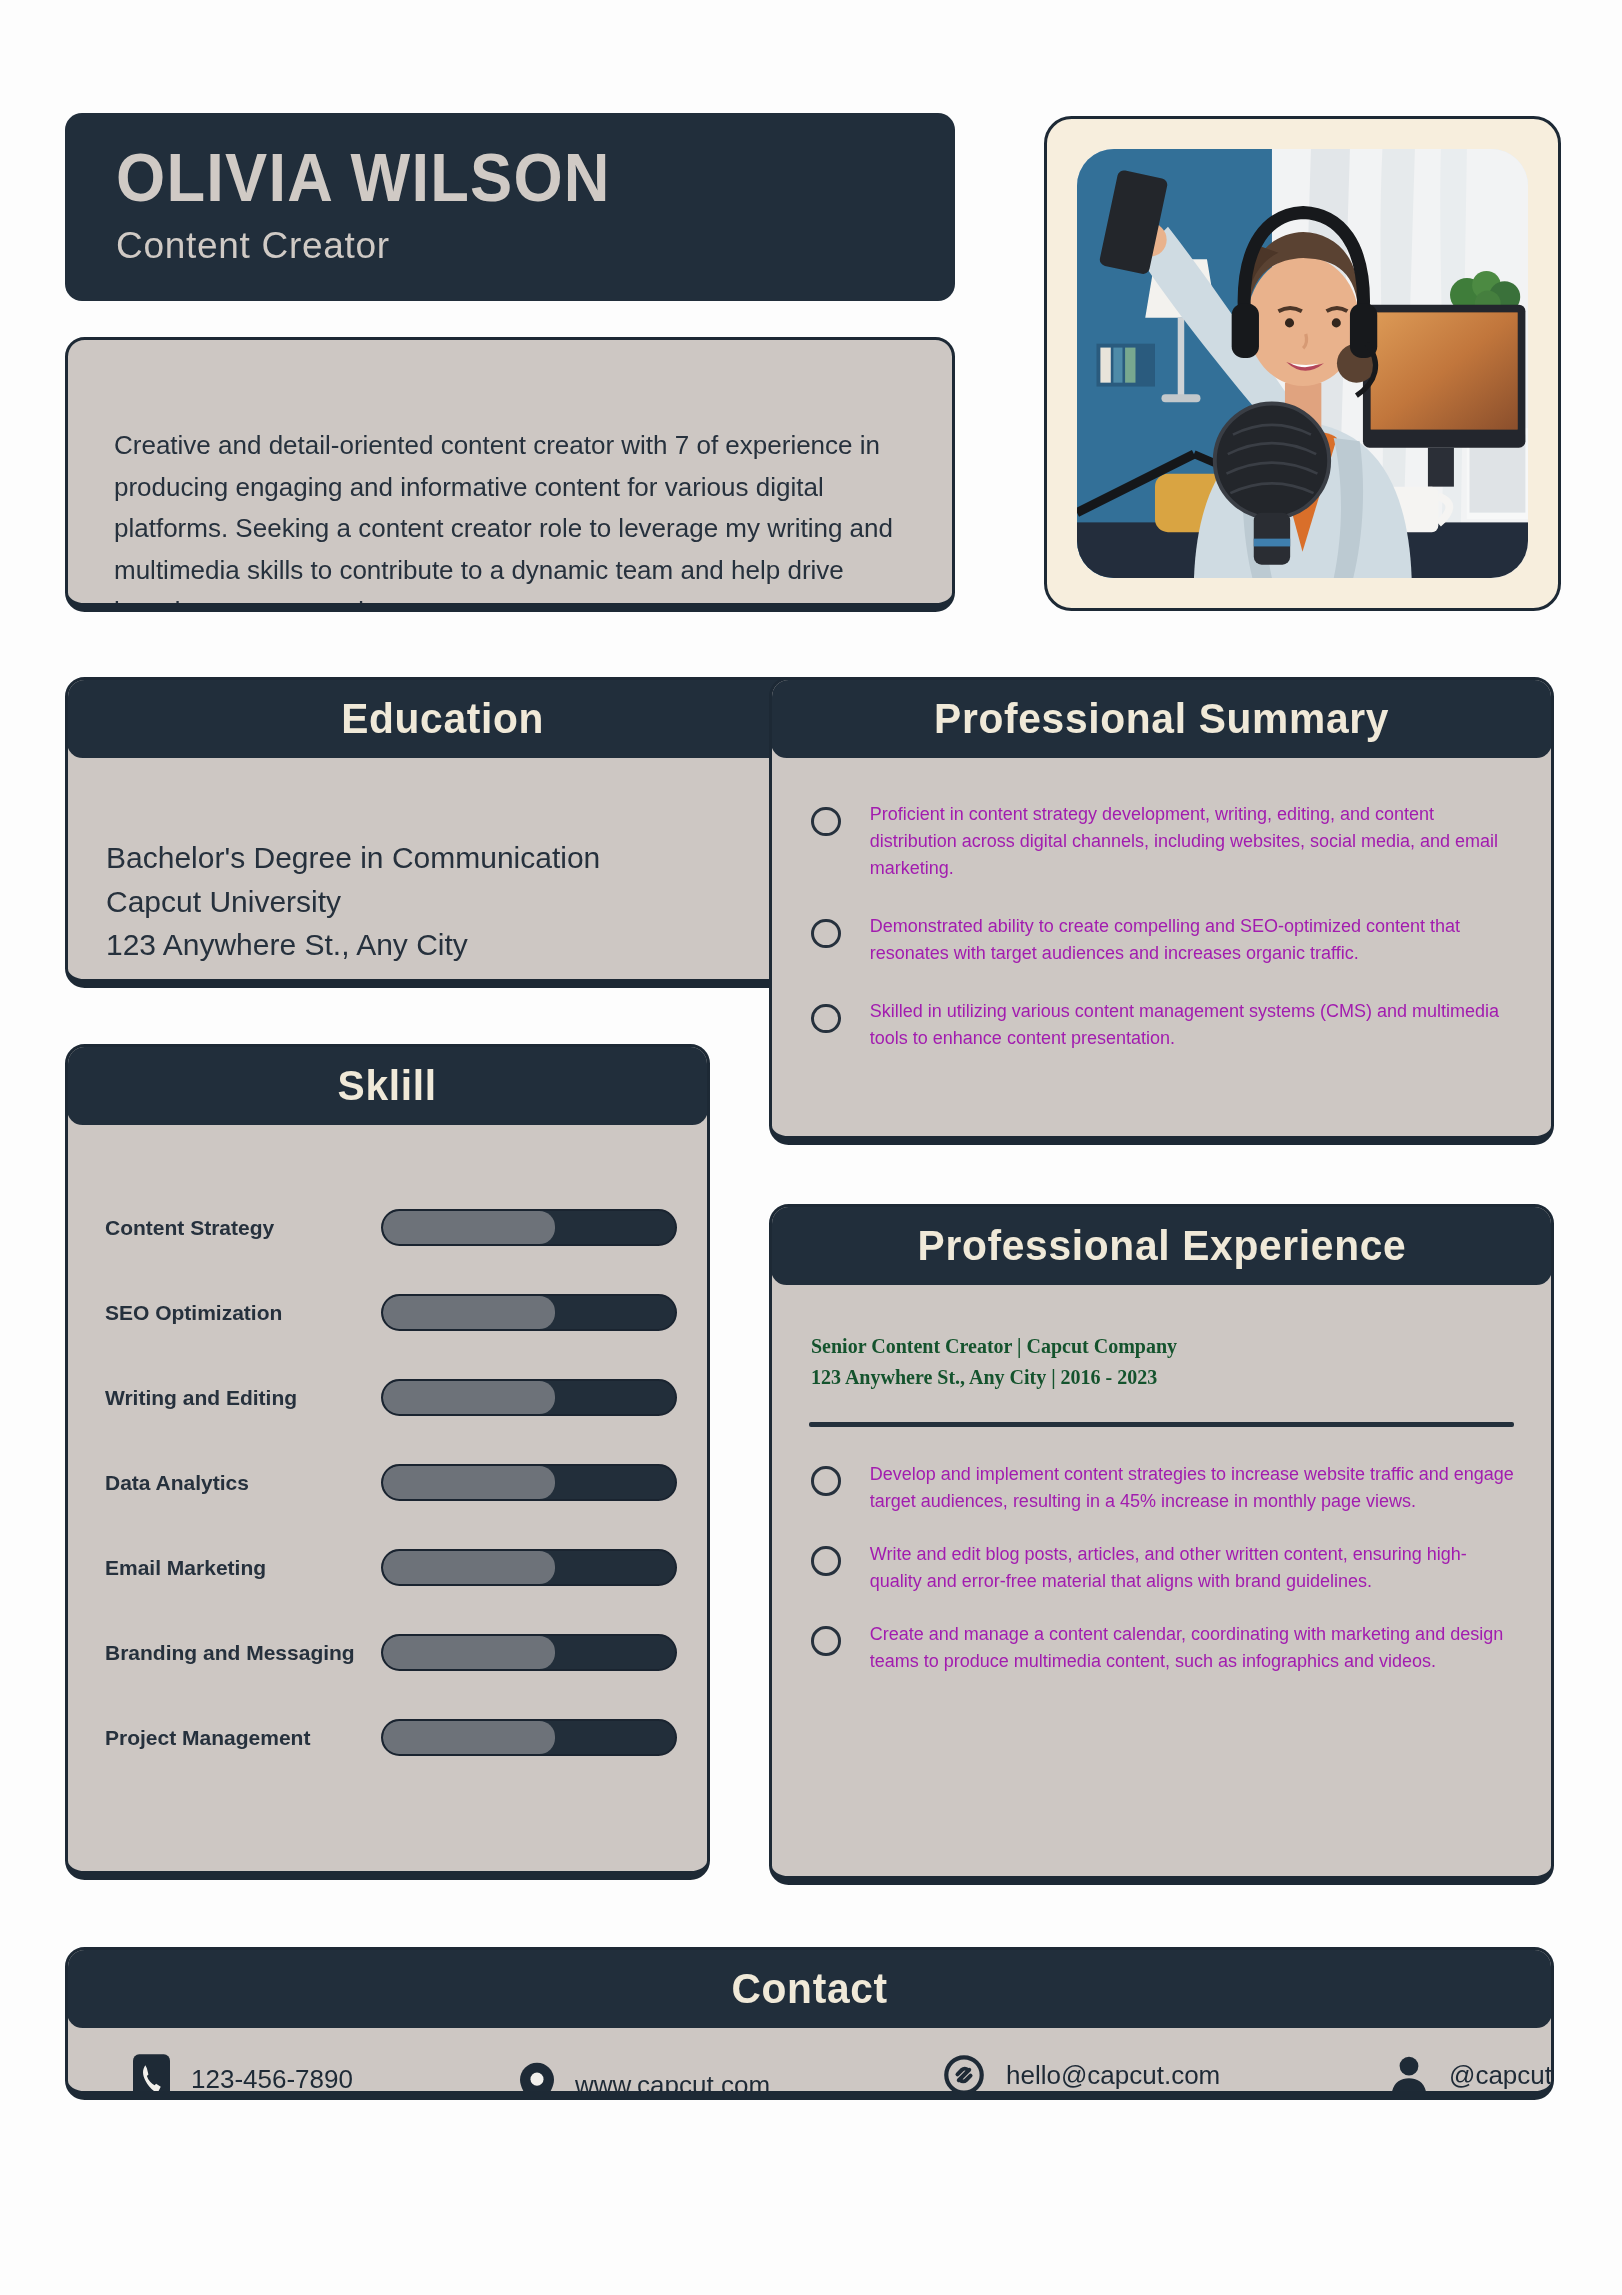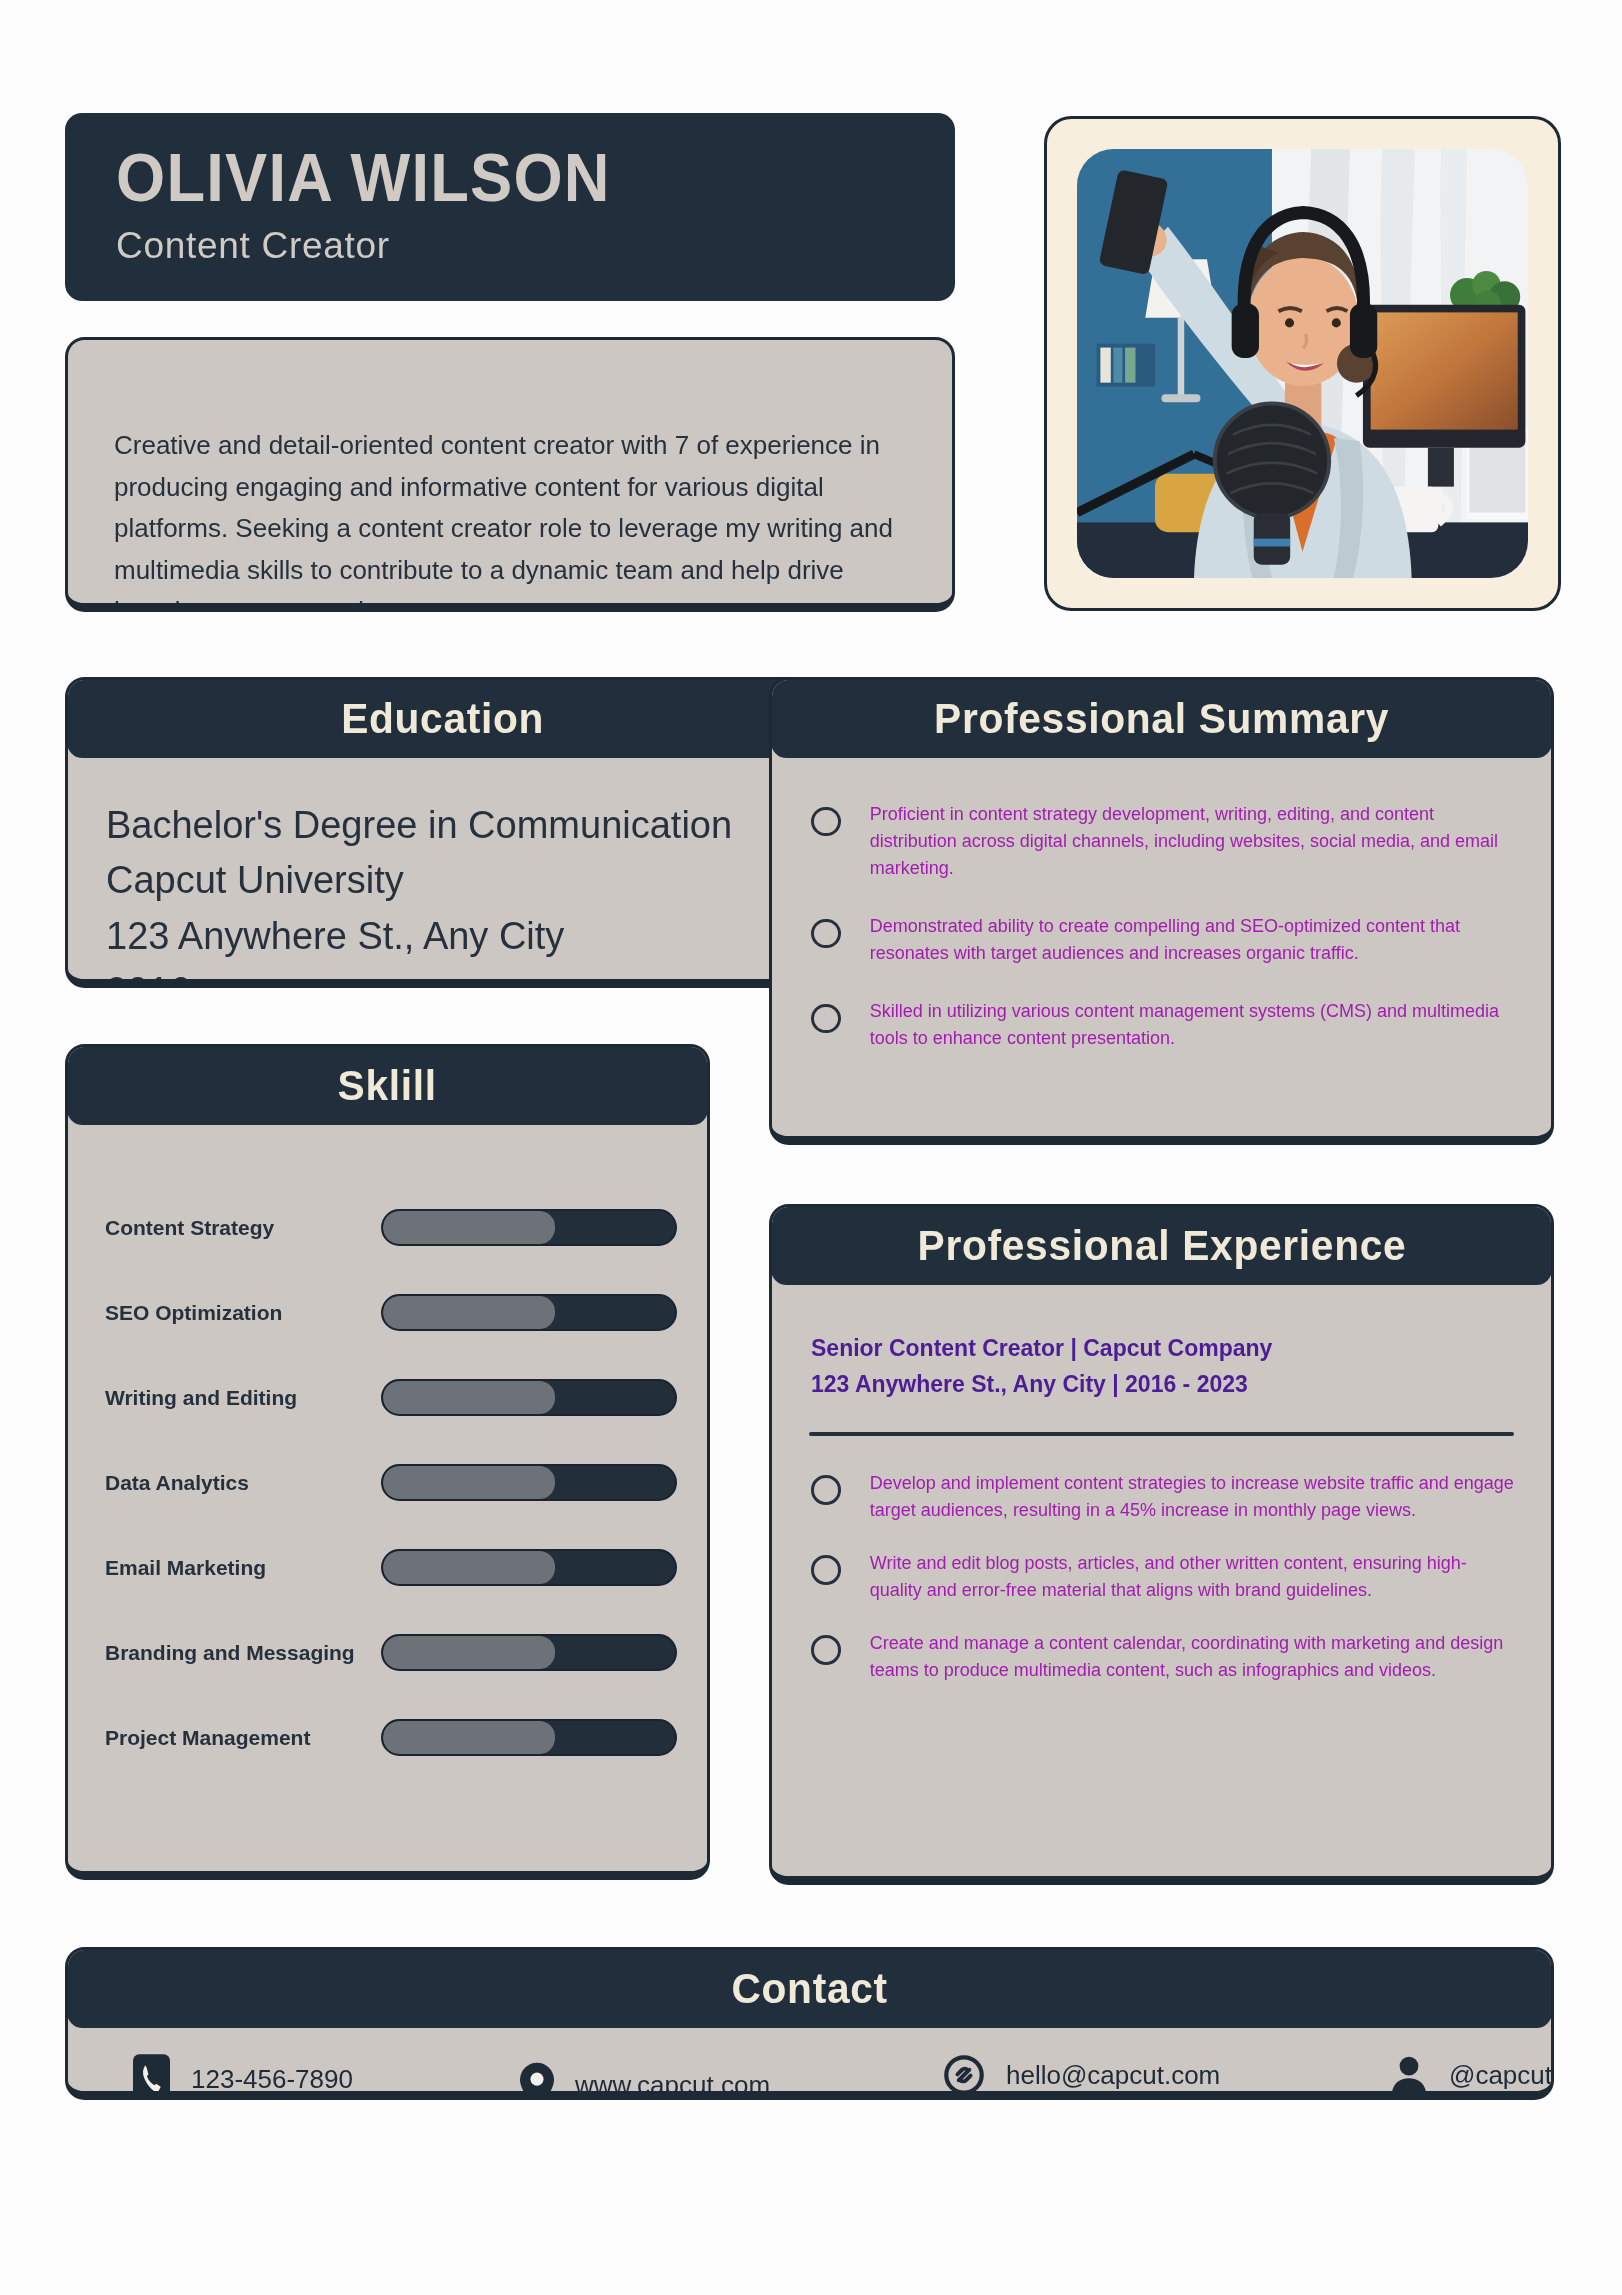--- a/index.html
+++ b/index.html
@@ -55,21 +55,21 @@
   }
 
   
   .summary-box{left:65px;top:337px;width:890px;height:275px;}
   .summary-box p{
     margin:0;padding:85px 46px 0 46px;font-size:26px;line-height:1.6;color:#26313d;
   }
 
   
   .edu-box{left:65px;top:677px;width:755px;height:311px;}
-  .edu-body{padding:40px 0 0 38px;font-size:38px;line-height:1.45;color:#26313d;}
+  .edu-body{padding:78px 0 0 38px;font-size:30px;line-height:1.45;color:#26313d;}
 
   
   .skill-box{left:65px;top:1044px;width:645px;height:836px;}
   .skill-body{padding:60px 30px 0 37px;}
   .skill-row{display:flex;align-items:center;height:85px;}
   .skill-row .lbl{font-size:21px;font-weight:700;color:#26313d;flex:1 1 auto;}
   .bar-track{
     width:296px;height:37px;background:#222e3a;border:2.6px solid #1a2430;
     border-radius:19.6px;flex:0 0 auto;box-sizing:border-box;position:relative;overflow:hidden;
   }
@@ -80,21 +80,21 @@
   .pexp-box{left:769px;top:1204px;width:785px;height:681px;}
 
   .bullets{padding:43px 34px 0 34px;}
   .bullet{display:flex;margin-bottom:31px;}
   .ring{
     flex:0 0 auto;width:23.6px;height:23.6px;border:3.9px solid #26313d;border-radius:50%;
     margin:5.2px 29px 0 5.2px;background:transparent;
   }
   .bullet p{margin:0;font-size:18px;line-height:1.5;color:#a21caf;}
 
-  .job-head{padding:46px 34px 0 39px;font-size:23px;font-weight:700;line-height:1.55;color:#4c1d95;}
+  .job-head{padding:46px 34px 0 39px;font-size:20px;font-weight:700;line-height:1.55;color:#14532d;font-family:Liberation Serif, serif;}
   .divider{height:4.6px;background:#24303c;margin:29px 37px 0 37px;border-radius:2px;}
   .pexp-box .bullets{padding-top:34px;}
   .pexp-box .bullet{margin-bottom:26px;}
 
   
   .contact-box{left:65px;top:1947px;width:1489px;height:153px;}
   .contact-row{position:relative;height:118px;}
   .contact-item{position:absolute;top:26px;display:flex;align-items:center;}
   .contact-item .ic{flex:0 0 auto;margin-right:21px;display:flex;align-items:center;}
   .contact-item .txt{font-size:26px;color:#1e2a36;}

